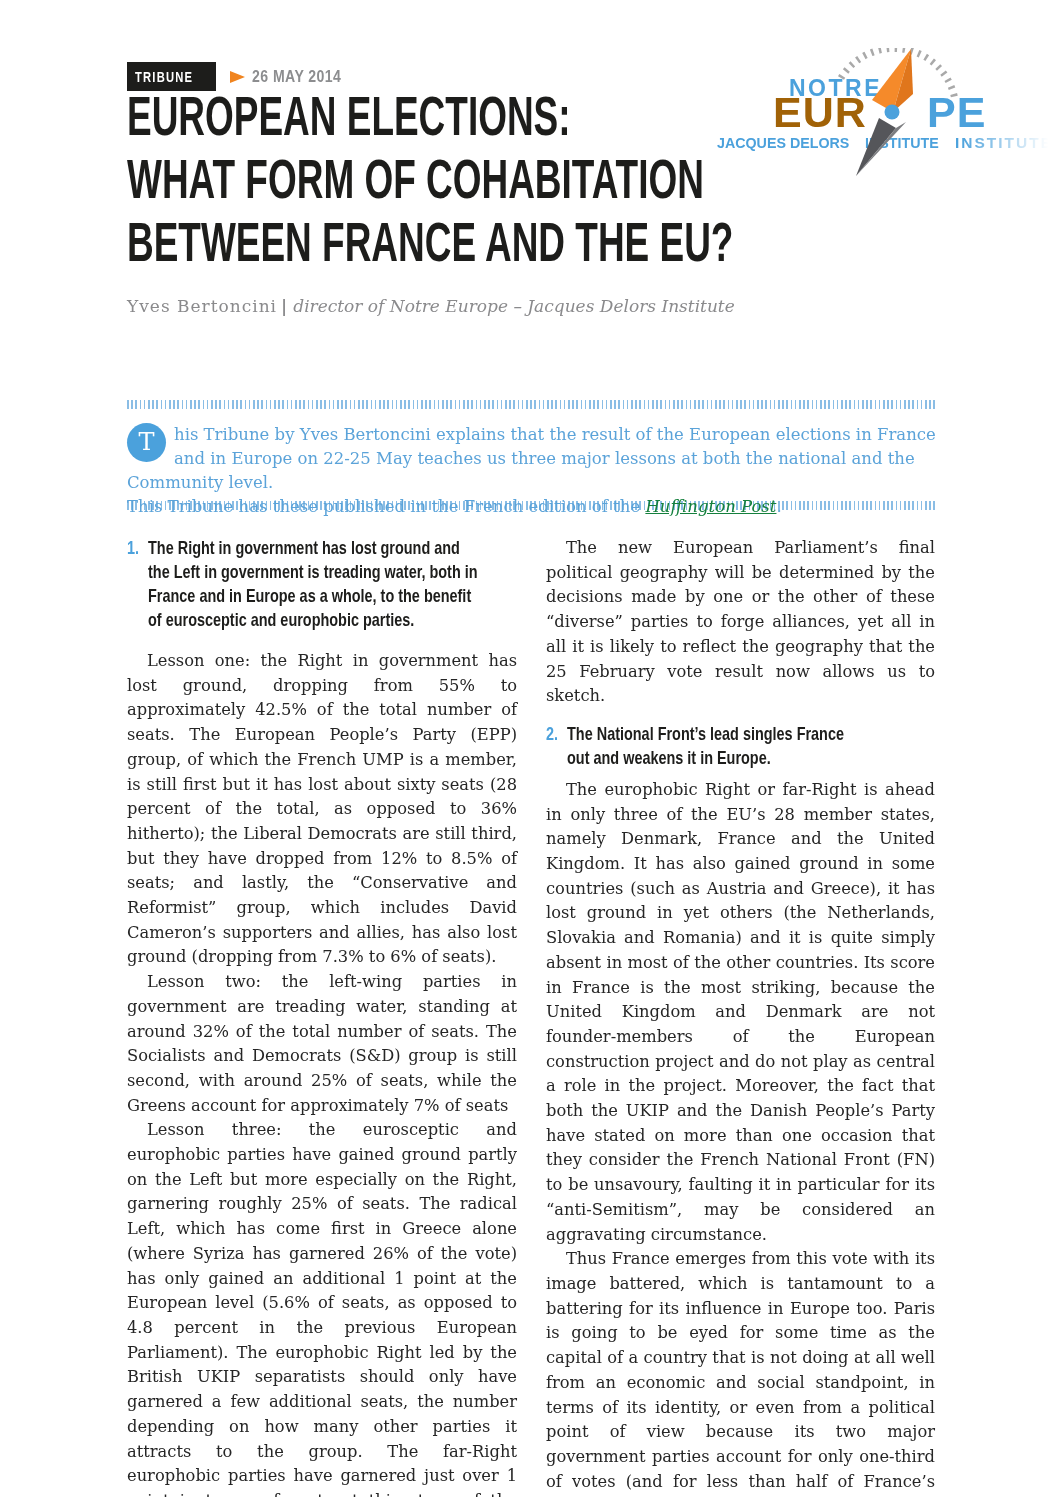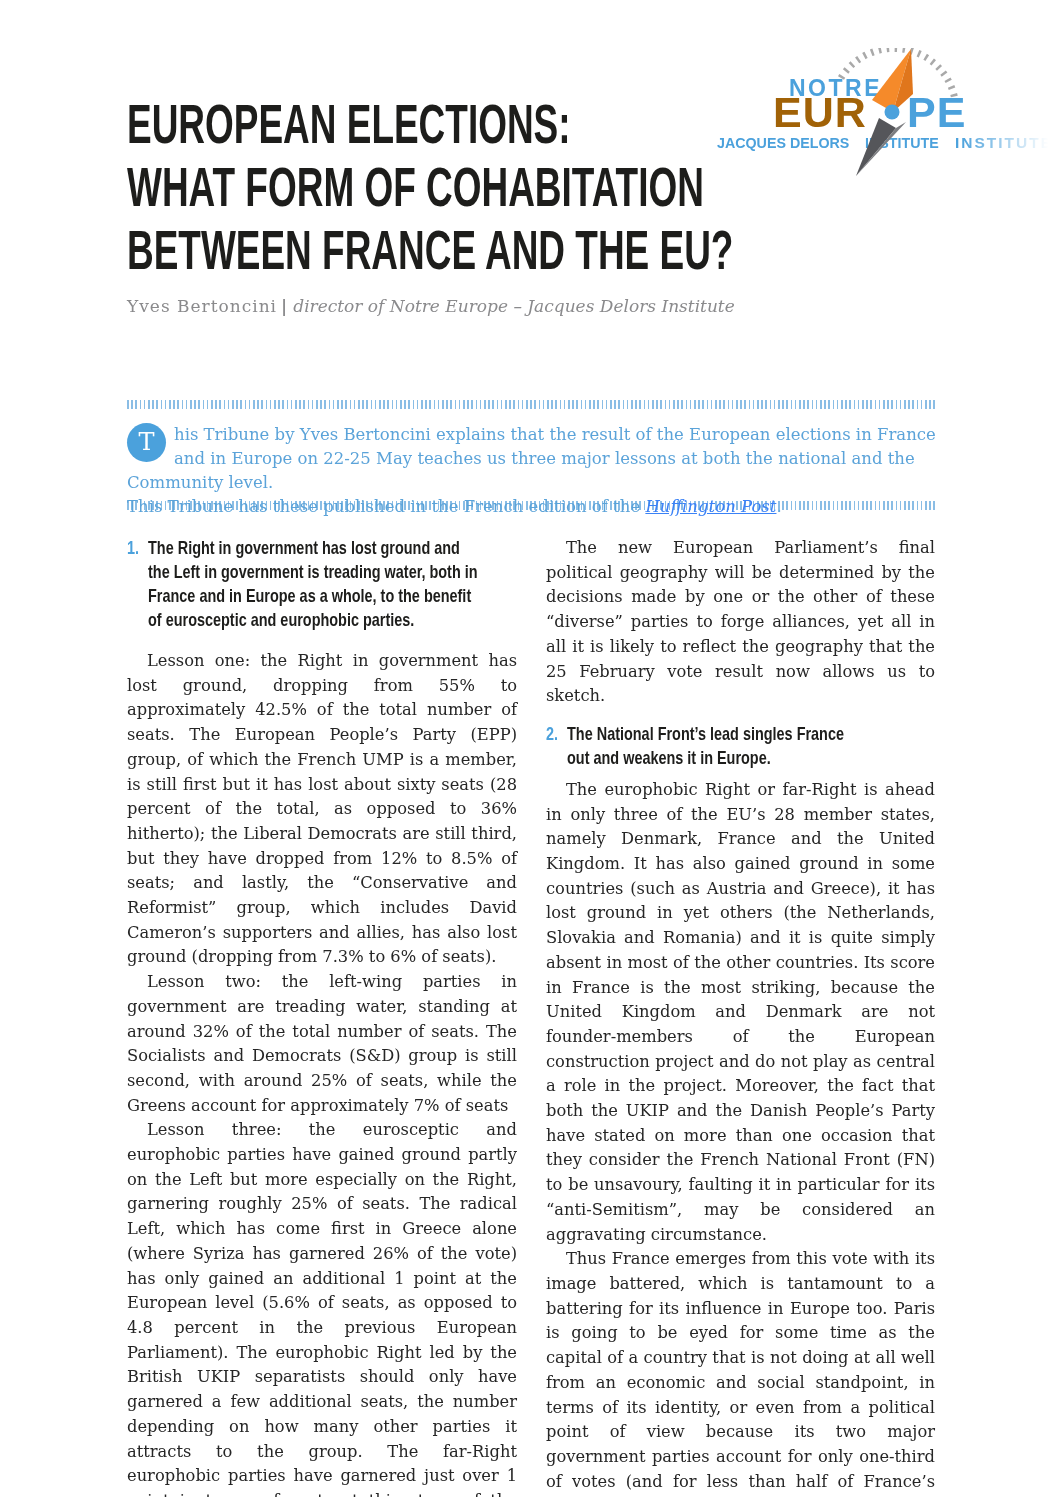--- a/index.html
+++ b/index.html
@@ -9,36 +9,36 @@
   
   .tribune-row{position:absolute;left:127px;top:62px;display:flex;align-items:center;height:29px;}
   .tribune-box{background:#1d1d1b;color:#ffffff;height:29px;display:flex;align-items:center;padding:0 8px;}
   .tribune-box span{font-family:"Liberation Sans",sans-serif;font-weight:bold;font-size:14px;
         letter-spacing:1.5px;transform:scaleX(.8);transform-origin:0 50%;white-space:nowrap;}
   .date-arrow{width:0;height:0;border-left:15px solid #f0841f;border-top:6px solid transparent;
         border-bottom:6px solid transparent;margin-left:14px;}
   .pub-date{font-family:"Liberation Sans",sans-serif;font-weight:bold;font-size:16px;color:#8c8d8f;
         letter-spacing:.5px;margin-left:7px;transform:scaleX(.88);transform-origin:0 50%;white-space:nowrap;}
 
-  .doc-title{position:absolute;left:127px;top:92px;}
+  .doc-title{position:absolute;left:127px;top:84px;}
   .doc-title .t-line{font-family:"Liberation Sans",sans-serif;font-weight:700;font-size:56px;
         line-height:63px;color:#1d1d1b;transform:scaleX(.66);transform-origin:0 0;white-space:nowrap;}
 
   .author-line{position:absolute;left:127px;top:296px;font-size:17px;color:#8a8a8c;white-space:nowrap;}
   .author-name{letter-spacing:1px;}
   .author-sep{font-weight:bold;padding:0 6px 0 4px;color:#8a8a8c;}
   .author-role{font-style:italic;}
 
   
   .logo{position:absolute;left:715px;top:48px;width:300px;height:130px;}
   .logo .l-notre{position:absolute;left:74px;top:27px;font-family:"Liberation Sans",sans-serif;
         font-weight:bold;font-size:23px;letter-spacing:2.5px;color:#4ba1dc;}
   .logo .l-eur{position:absolute;left:58px;top:42px;font-family:"Liberation Sans",sans-serif;
         font-weight:bold;font-size:43px;line-height:44px;letter-spacing:1px;color:#a16207;}
-  .logo .l-pe{position:absolute;left:192px;top:42px;font-family:"Liberation Sans",sans-serif;
+  .logo .l-pe{position:absolute;left:212px;top:42px;font-family:"Liberation Sans",sans-serif;
         font-weight:bold;font-size:43px;line-height:44px;letter-spacing:1px;color:#4ba1dc;}
   .logo .l-jd{position:absolute;left:2px;top:86px;font-family:"Liberation Sans",sans-serif;
         font-weight:bold;font-size:15.5px;color:#4ba1dc;transform:scaleX(.92);transform-origin:0 0;white-space:nowrap;}
   .logo .l-inst{position:absolute;left:150px;top:86px;font-family:"Liberation Sans",sans-serif;
         font-weight:bold;font-size:15.5px;color:#4ba1dc;transform:scaleX(.92);transform-origin:0 0;white-space:nowrap;}
   .logo .l-bars{position:absolute;left:240px;top:86px;font-family:"Liberation Sans",sans-serif;
         font-weight:bold;font-size:15.5px;letter-spacing:2px;color:#4ba1dc;
         -webkit-mask-image:linear-gradient(90deg,#000 5%,rgba(0,0,0,0) 95%);
         mask-image:linear-gradient(90deg,#000 5%,rgba(0,0,0,0) 95%);white-space:nowrap;}
   .logo svg{position:absolute;left:0;top:0;pointer-events:none;}
@@ -47,21 +47,21 @@
   .hatch{position:absolute;left:127px;width:808px;height:9px;
         background:repeating-linear-gradient(90deg,#8abde5 0 1.6px,rgba(0,0,0,0) 1.6px 4.2px);}
   .hatch.h1{top:400px;} .hatch.h2{top:501px;}
 
   
   .abstract{position:absolute;left:127px;top:423px;width:810px;color:#5ba3d9;
         font-size:16.5px;line-height:24px;}
   .dropcap-circle{float:left;width:39px;height:39px;border-radius:50%;background:#4ba1dc;color:#ffffff;
         text-align:center;line-height:39px;font-size:24px;margin-right:8px;}
   .abstract .published{display:block;}
-  .hp-link{font-style:italic;text-decoration:underline;color:#3b82f6;cursor:pointer;}
+  .hp-link{font-style:italic;text-decoration:underline;color:#15803d;cursor:pointer;}
 
   
   .col{position:absolute;top:536px;width:390px;text-align:justify;font-size:16.3px;line-height:24.7px;}
   .col-left{left:127px;}
   .col-right{left:546px;width:389px;}
   .col p{margin:0;text-indent:20px;}
 
   .sec-heading{display:flex;transform:scaleX(.78);transform-origin:0 0;
         font-family:"Liberation Sans",sans-serif;font-weight:bold;font-size:18.5px;line-height:24px;
         color:#1d1d1b;text-align:left;}
@@ -69,20 +69,27 @@
   .sec-heading .h-line{white-space:nowrap;}
   .heading-gap{height:17px;}
   .col-right .sec-heading{margin-top:13px;}
   .col-right .after-heading{margin-top:8px;}
 </style>
 </head>
 <body>
 
 <div class="page">
 
+  <div class="tribune-row">
+    <div class="tribune-box">
+      <span>TRIBUNE</span>
+    </div>
+    <div class="date-arrow"></div>
+    <div class="pub-date">26 MAY 2014</div>
+  </div>
 
   <div class="doc-title">
     <div class="t-line">EUROPEAN ELECTIONS:</div>
     <div class="t-line">WHAT FORM OF COHABITATION</div>
     <div class="t-line">BETWEEN FRANCE AND THE EU?</div>
   </div>
 
   <div class="author-line">
     <span class="author-name">Yves Bertoncini</span><span class="author-sep">|</span><span class="author-role">director of Notre Europe – Jacques Delors Institute</span>
   </div>

